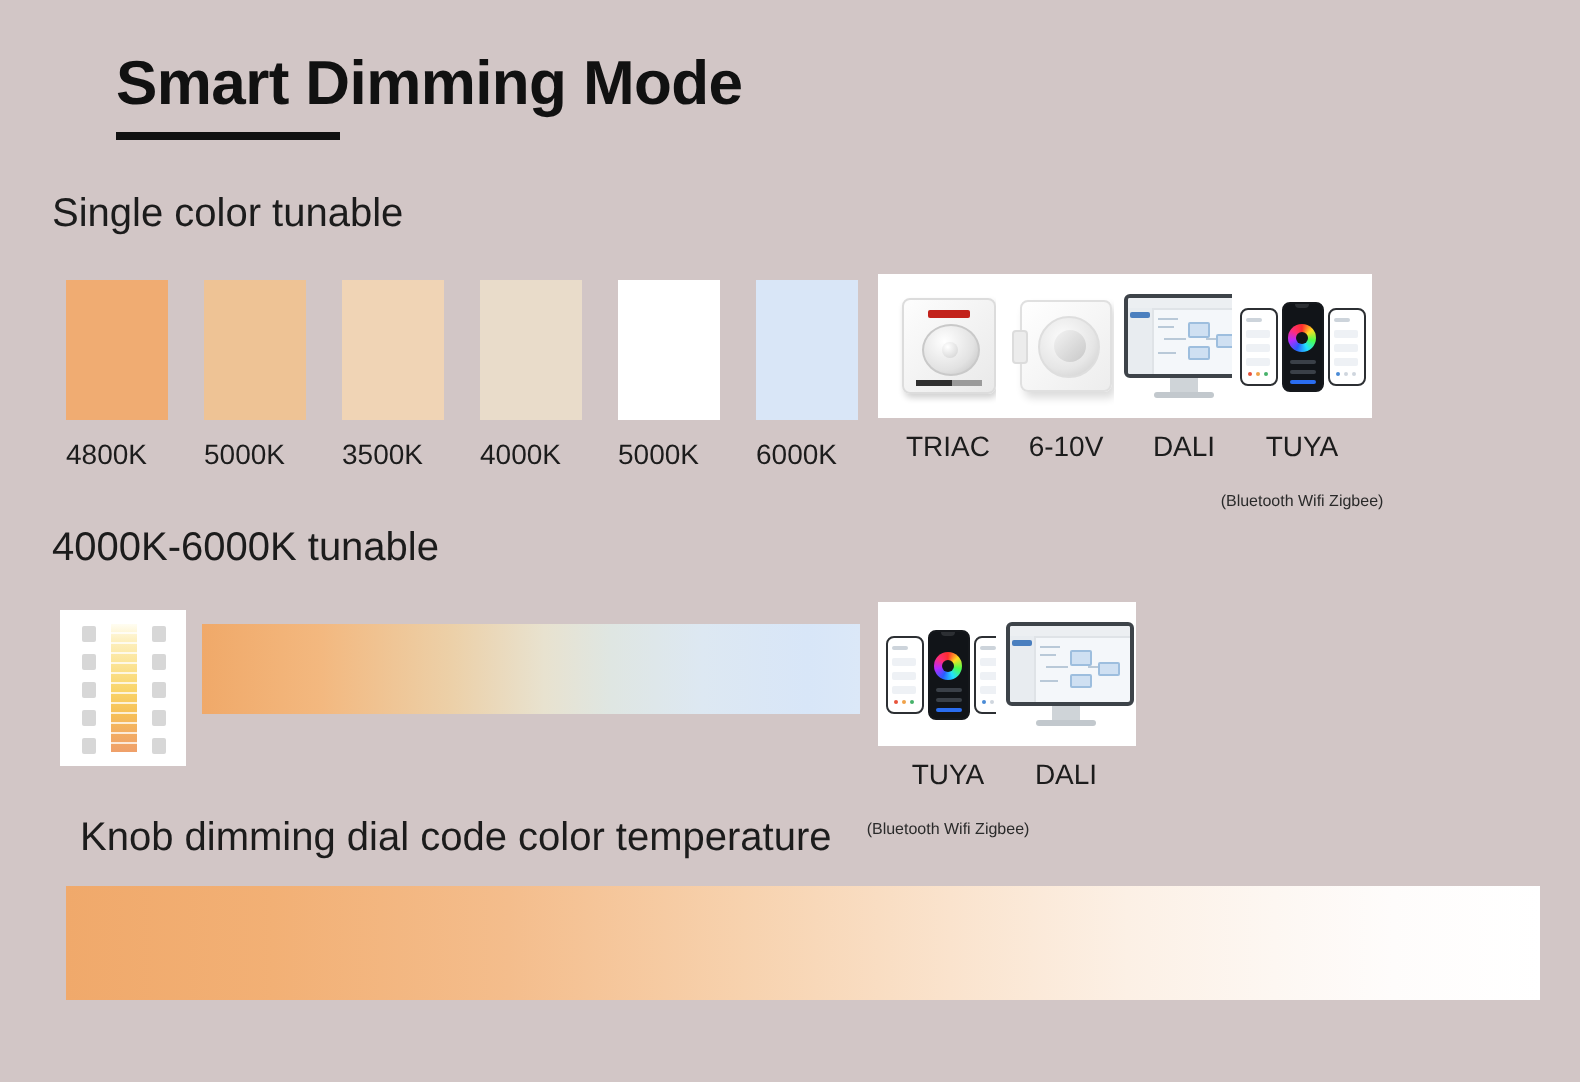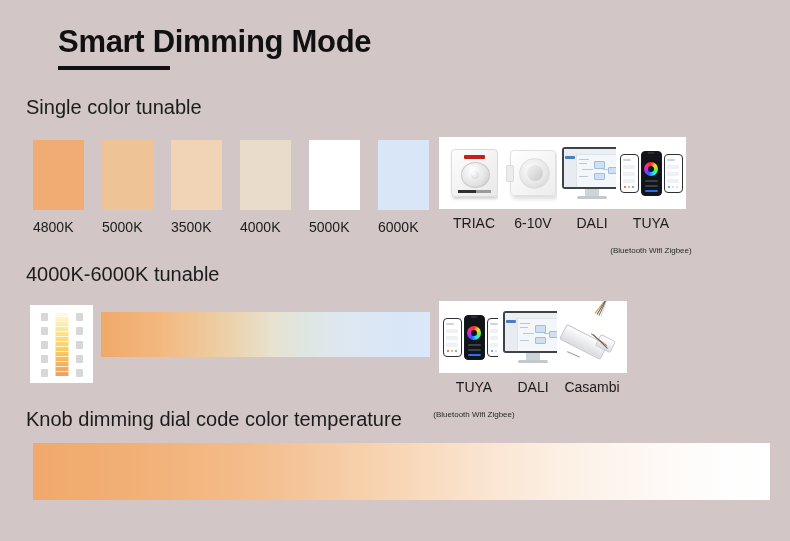--- a/index.html
+++ b/index.html
@@ -25,21 +25,21 @@
   }
 
   
   .section-heading{
     position:absolute;
     font-size:20px;font-weight:400;color:#1c1c1c;
     white-space:nowrap;
   }
   #h-single{left:26px;top:96px;}
   #h-tunable{left:26px;top:263px;}
-  #h-knob{left:26px;top:408px;}
+  #h-knob{left:40px;top:408px;}
 
   
   .swatch-row{position:absolute;left:33px;top:140px;display:flex;gap:0;}
   .swatch-cell{width:69px;margin-right:0;position:relative;}
   .swatch-cell + .swatch-cell{margin-left:0;}
   .swatch{width:51px;height:70px;display:block;}
   .swatch-label{
     margin-top:9px;font-size:14px;color:#1c1c1c;
     text-align:left;white-space:nowrap;
   }
@@ -387,36 +387,20 @@
             <span class="mon-line" style="left:15px;top:14px;width:8px;height:1px;"></span>
             <span class="mon-line" style="left:15px;top:27px;width:9px;height:1px;"></span>
           </div>
           <div class="mon-stand"></div>
           <div class="mon-base"></div>
         </div>
       </div>
       <div class="device-name">DALI</div>
     </div>
 
-    <div class="device">
-      <div class="device-thumb">
-        <div class="driver">
-          <span class="body"></span>
-          <span class="body2"></span>
-          <span class="w" style="left:34px;top:6px;width:18px;background:#d98f3a;transform:rotate(-52deg);"></span>
-          <span class="w" style="left:36px;top:7px;width:18px;background:#4f5a66;transform:rotate(-58deg);"></span>
-          <span class="w" style="left:38px;top:8px;width:18px;background:#8c6b4a;transform:rotate(-64deg);"></span>
-          <span class="w" style="left:40px;top:9px;width:18px;background:#cfd4d8;transform:rotate(-70deg);"></span>
-          <span class="w" style="left:30px;top:26px;width:20px;background:#b46a3a;transform:rotate(38deg);"></span>
-          <span class="w" style="left:32px;top:27px;width:20px;background:#5b6570;transform:rotate(44deg);"></span>
-          <span class="w" style="left:6px;top:44px;width:14px;background:#9aa2aa;transform:rotate(24deg);"></span>
-        </div>
-      </div>
-      <div class="device-name">Casambi</div>
-    </div>
 
   </div>
 
   <div class="section-heading" id="h-knob">Knob dimming dial code color temperature</div>
 
   <div class="bar-knob"></div>
 
 </div>
 
 </body></html>

